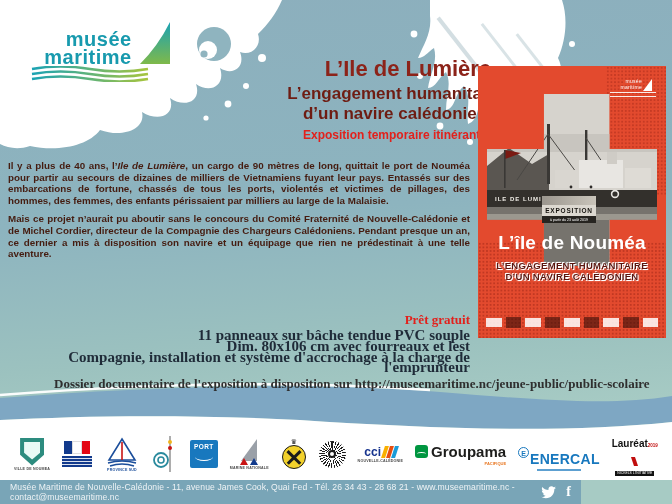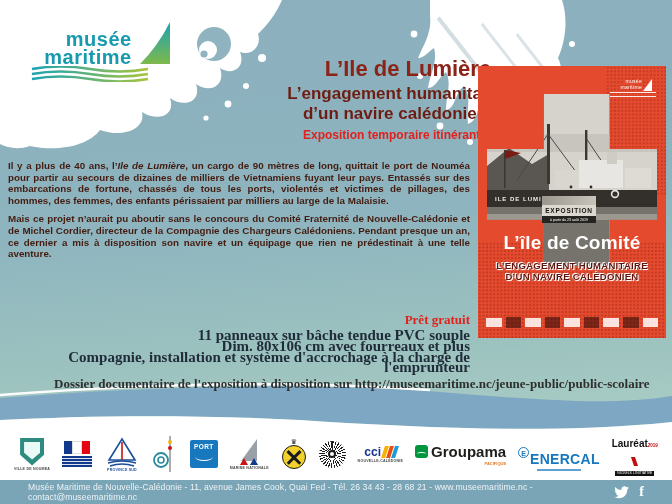--- a/index.html
+++ b/index.html
@@ -91,22 +91,22 @@
   .enr-u{width:44px;height:2px;background:#1878be;margin-top:1px;opacity:.7;}
   .lau{text-align:right;}
   .lau .t{font-size:10px;font-weight:800;color:#111;line-height:9px;}
   .lau .y{font-size:4.5px;color:#c00d0d;font-weight:700;}
   .lau .mark{display:inline-block;width:9px;height:9px;background:#c00d0d;clip-path:polygon(0 0,45% 0,100% 100%,55% 100%);transform:skewX(-12deg);}
   .lau .chip{background:#111;color:#fff;font-size:3.4px;padding:.5px 2px;display:inline-block;}
   .sail-sm{width:0;height:0;border-left:16px solid transparent;border-bottom:22px solid #9aa0a8;}
   .mn-base{display:flex;gap:2px;margin-top:-4px;}
   .mn-base i{width:0;height:0;border-left:4px solid transparent;border-right:4px solid transparent;}
   
-  .footer{position:absolute;left:0;top:480px;width:672px;height:24px;background:#79a5b7;z-index:7;
-    display:flex;align-items:center;justify-content:space-between;padding:0 28px;box-sizing:border-box;}
+  .footer{position:absolute;left:0;top:480px;width:581px;height:24px;background:#79a5b7;z-index:7;
+    display:flex;align-items:center;justify-content:space-between;padding:0 10px;box-sizing:border-box;}
   .footer-text{color:#eef3f5;font-size:8.6px;letter-spacing:.1px;}
   .social{display:flex;gap:10px;align-items:center;}
   .fb{color:#fff;font-family:"Liberation Serif",serif;font-weight:700;font-size:14px;line-height:14px;}
 </style>
 </head>
 <body>
 
 <div id="page">
 
   <svg class="top-wave" width="672" height="180" viewBox="0 0 672 180">
@@ -170,21 +170,21 @@
   </div>
 
   <div class="body-text">
     <div class="para"><span>Il y a plus de 40 ans, l’</span><i>Ile de Lumière</i><span>, un cargo de 90 mètres de long, quittait le port de Nouméa pour partir au secours de dizaines de milliers de Vietnamiens fuyant leur pays. Entassés sur des embarcations de fortune, chassés de tous les ports, violentés et victimes de pillages, des hommes, des femmes, des enfants périssaient par milliers au large de la Malaisie.</span></div>
     <div class="para">Mais ce projet n’aurait pu aboutir sans le concours du Comité Fraternité de Nouvelle-Calédonie et de Michel Cordier, directeur de la Compagnie des Chargeurs Calédoniens. Pendant presque un an, ce dernier a mis à disposition son navire et un équipage que rien ne prédestinait à une telle aventure.</div>
   </div>
 
   <div class="offer">
     <div class="offer-head">Prêt gratuit</div>
     <div class="offer-line">11 panneaux sur bâche tendue PVC souple</div>
-    <div class="offer-line">Dim. 80x106 cm avec fourreaux et plus</div>
+    <div class="offer-line">Dim. 80x106 cm avec fourreaux et lest</div>
     <div class="offer-line">Compagnie, installation et système d'accrochage à la charge de l'emprunteur</div>
   </div>
   <div class="dossier">Dossier documentaire de l'exposition à disposition sur http://museemaritime.nc/jeune-public/public-scolaire</div>
 
   <div class="poster">
     <div class="ht ht1"></div>
     <div class="ht ht2"></div>
     <div class="mini-logo">
       <div class="mini-sail"></div>
       <div class="t"><span>musée</span><br><span>maritime</span></div>
@@ -213,21 +213,21 @@
         <circle cx="128" cy="100" r="3.4" fill="none" stroke="#e8e6e2" stroke-width="1.6"></circle>
         <circle cx="84" cy="93" r="1.4" fill="#2e2c2a"></circle>
         <circle cx="104" cy="93" r="1.4" fill="#2e2c2a"></circle>
       </svg>
     </div>
     <div class="expo-badge">
       <div class="expo-photo"></div>
       <div class="expo-word">EXPOSITION</div>
       <div class="expo-date">à partir du 23 août 2019</div>
     </div>
-    <div class="poster-title">L’île de Comité</div>
+    <div class="poster-title">L’île de Nouméa</div>
     <div class="poster-sub">
       <div>L’ENGAGEMENT HUMANITAIRE</div>
       <div>D’UN NAVIRE CALÉDONIEN</div>
     </div>
     <div class="poster-partners">
       <span></span>
         <span></span>
         <span></span>
         <span></span>
         <span></span>

